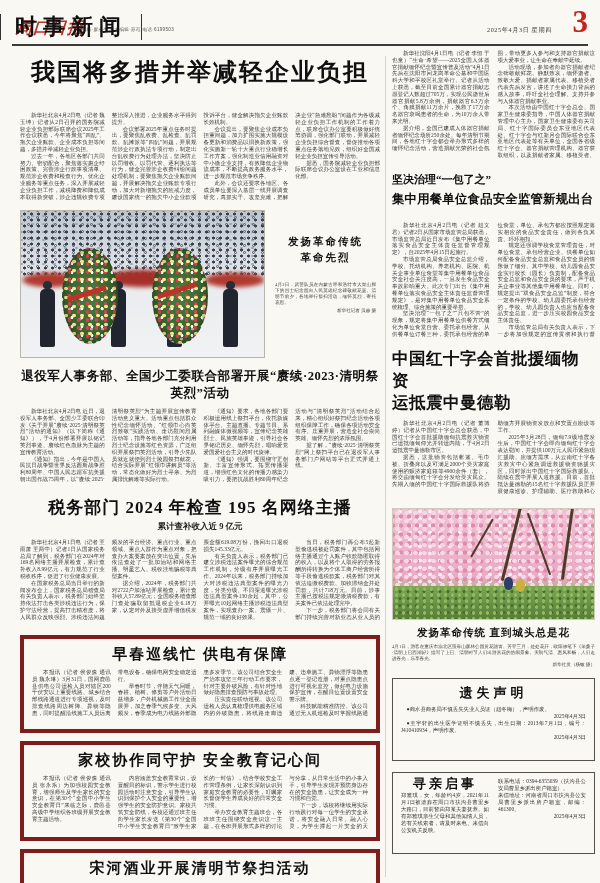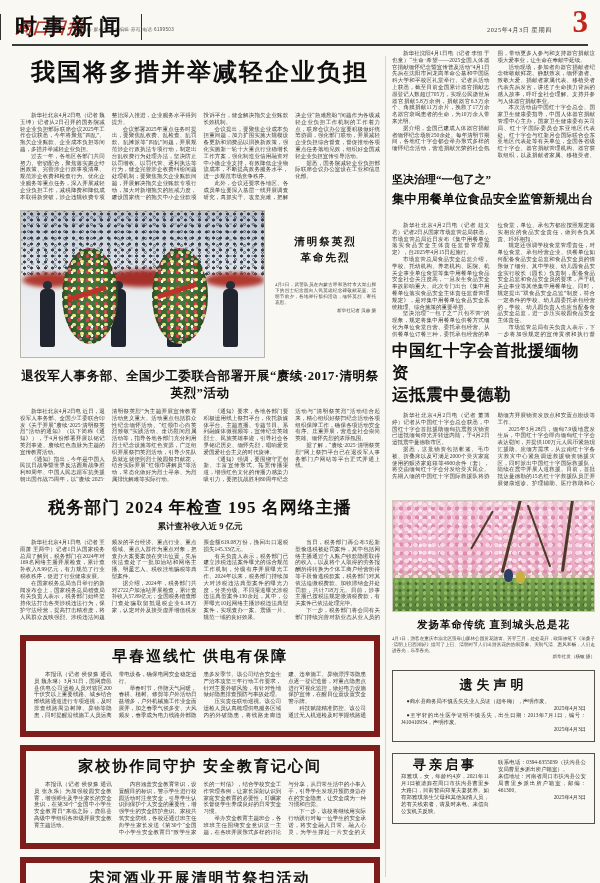--- a/index.html
+++ b/index.html
@@ -75,21 +75,21 @@
   .w1{left:17%;} .w2{left:54%;}
   .p1-ribbon { position:absolute; width:40px; height:5px; background:#c03128; transform:rotate(-18deg); }
   .r1{left:19%; bottom:42%;} .r2{left:56%; bottom:44%;}
   .photo1-caption { flex:1; padding:24px 4px 0 10px; }
   .cap-title { font-size:10.5px; font-weight:bold; text-align:center; letter-spacing:2px;
                line-height:16px; color:#111; }
   .cap-small { font-size:4.6px; line-height:6px; text-align:justify; color:#444; margin-top:16px; }
   .cap-credit { font-size:4.6px; text-align:right; color:#444; margin-top:2px; }
 
   
-  .boxed { border:6px solid #7f1d1d; padding:5px 8px 6px; margin-top:8px; background:#faf8f2; }
+  .boxed { border:4px solid #7f1d1d; padding:5px 8px 6px; margin-top:8px; background:#faf8f2; }
   .box-title { font-size:15px; font-weight:bold; text-align:center; letter-spacing:2px;
                margin:1px 0 5px; color:#101010; }
 
   
   .organ-headline, .rc-headline { font-size:16.5px; font-weight:bold; line-height:22px;
                letter-spacing:.5px; color:#101010; text-align:left; margin-bottom:6px; }
   .kicker { font-size:11px; font-weight:bold; margin:10px 0 4px; color:#101010; }
   .food-headline { font-size:12.4px; font-weight:bold; letter-spacing:.2px; margin:0 0 14px; color:#101010; }
   .photo2 { position:relative; width:203px; height:112px; overflow:hidden; margin-top:10px;
             border:1px solid #cfc9bc;
@@ -111,21 +111,21 @@
         radial-gradient(circle,#47702f 1.3px,transparent 1.8px) 3px 2px/8px 7px,
         linear-gradient(180deg,#7da754,#577f3a); }
   .p2-fig { position:absolute; border-radius:45%; }
   .pf1{ left:55%; bottom:26%; width:9px; height:13px; background:#2e3f66; }
   .pf2{ left:61%; bottom:25%; width:9px; height:13px; background:#c8b13e; }
   .photo2-cap-title { font-size:10.5px; font-weight:bold; text-align:center; letter-spacing:1px;
       margin-top:6px; color:#111; }
   .photo2-cap-text { font-size:4.6px; line-height:6px; text-align:justify; color:#444; margin-top:4px; }
   .photo2-credit { font-size:4.6px; text-align:right; color:#444; }
 
-  .notice { border:1.2px solid #55524a; padding:5px 8px 8px; margin-top:11px; }
+  .notice { border:1.2px solid #55524a; padding:5px 8px 19px; margin-top:11px; }
   .notice-title { font-size:13px; font-weight:bold; text-align:center; letter-spacing:4px;
       margin-bottom:4px; color:#101010; }
   .notice-body { font-size:5.4px; line-height:7px; text-align:justify; color:#333; }
   .notice-body p.ind { text-indent:1em; }
   .notice-date { font-size:5.4px; text-align:right; color:#333; line-height:7px; }
   .seek-cols { column-count:2; column-gap:9px; }
   .seek-cols .notice-title { column-span:none; margin:2px 0 5px; letter-spacing:3px; }
 </style>
 </head>
 <body>
@@ -166,30 +166,30 @@
       <div class="p1-fig f2"></div>
       <div class="p1-fig f3"></div>
       <div class="p1-fig f4"></div>
       <div class="p1-wreath w1"></div>
       <div class="p1-wreath w2"></div>
       <div class="p1-ribbon r1"></div>
       <div class="p1-ribbon r2"></div>
     </div>
     <aside class="photo1-caption">
       <div class="cap-title">
-        <div>清明祭英烈</div>
+        <div>发扬革命传统</div>
         <div>革命先烈</div>
       </div>
       <div class="cap-small">4月2日，武警队员在内蒙古呼和浩特市大青山脚下的烈士纪念园向人民英雄纪念碑敬献花篮。清明节前夕，各地举行祭扫活动，缅怀英烈，寄托哀思。</div>
       <div class="cap-credit">新华社记者 贝赫 摄</div>
     </aside>
   </div>
 
   <article>
-    <h2 class="vet-headline">退役军人事务部、全国少工委联合部署开展“赓续·2017·清明祭英烈”活动</h2>
+    <h2 class="vet-headline">退役军人事务部、全国少工委联合部署开展“赓续·2023·清明祭英烈”活动</h2>
     <div class="bodytext cols4" style="height:78px;">
         <p>新华社北京4月2日电 近日，退役军人事务部、全国少工委联合印发《关于开展“赓续·2025·清明祭英烈”活动的通知》（以下简称《通知》），于4月份部署开展以铭记英烈事迹、赓续红色血脉为主题的宣传教育活动。</p>
         <p>《通知》指出，今年是中国人民抗日战争暨世界反法西斯战争胜利80周年、中国人民志愿军抗美援朝出国作战75周年，以“赓续·2025·清明祭英烈”为主题开展宣传教育活动意义重大。活动重点包括群众性纪念缅怀活动、“红领巾心向英烈致敬”实践活动、走访慰问烈属活动等，指导各地各部门充分利用烈士纪念设施等红色资源，广泛组织开展祭扫英烈活动，引导少先队员就近就便到烈士陵园祭扫献花，结合实际开展“红领巾讲解员”等活动，常态化做好为烈士寻亲、为烈属排忧解难等实际行动。</p>
         <p>《通知》要求，各地各部门要积极运用线上祭扫平台，依托新媒体平台、主题直播、专题节目、系列融媒体微视频等，宣传纪念英雄烈士、民族英雄事迹，引导社会各界铭记历史、缅怀先烈，唱响爱党爱国爱社会主义的时代旋律。</p>
         <p>《通知》强调，要围绕守正创新、丰富宣传形式、拓宽传播渠道，增强红色文化的传播力感染力吸引力，要把抗战胜利80周年纪念活动与“清明祭英烈”活动结合起来，精心组织好祭扫纪念活动各项组织保障工作，确保各项活动安全有序、庄重开展，营造全社会崇尚英雄、缅怀先烈的浓厚氛围。</p>
         <p>据了解，“赓续·2025·清明祭英烈”网上祭扫平台已在退役军人事务部门户网站等平台正式开通上线。</p>
       </div>
   </article>
 
   <article>
@@ -253,21 +253,21 @@
     <h2 class="food-headline">集中用餐单位食品安全监管新规出台</h2>
     <div class="bodytext cols2" style="height:118px;">
         <p>新华社北京4月2日电（记者 赵文君）记者2日从国家市场监管总局获悉，市场监管总局近日发布《集中用餐单位落实食品安全主体责任监督管理规定》，自2025年4月15日起施行。</p>
         <p>市场监管总局食品安全总监介绍，学校、托幼机构、养老机构、医院、机关企事业单位食堂等集中用餐单位食品安全社会关注度高，一旦发生食品安全事故影响重大。此次专门出台《集中用餐单位落实食品安全主体责任监督管理规定》，是对集中用餐单位食品安全系统梳理、综合施策的重要举措。</p>
         <p>坚决治理“一包了之”“只包不管”的现象，规定将集中用餐单位供餐方式细化为单位食堂自营、委托承包经营、从供餐单位订餐三种，委托承包经营的单位食堂，单位、承包方都应按照规定落实相应的食品安全责任，做到各负其责、环环相扣。</p>
         <p>规定还强调学校食堂管理责任，对单位食堂、承包经营企业、供餐单位如何配备食品安全总监和食品安全员的情形做了细分。其中学校、幼儿园食品安全实行校长（园长）负责制，配备食品安全总监和食品安全员的要求，严于机关企事业等其他集中用餐单位。同时，规定提出“双食品安全总监”制度，符合一定条件的学校、幼儿园委托承包经营的，学校、幼儿园负责人也应当配备食品安全总监，进一步压实校园食品安全主体责任。</p>
         <p>市场监管总局有关负责人表示，下一步将加强规定的宣传贯彻和执行督导，指导各地对集中用餐单位开展监督检查，推动各项制度落地见效，切实守护人民群众“舌尖上的安全”。</p>
       </div>
   </article>
 
-  <article style="">
+  <article style="margin-top:8px;">
     <h2 class="rc-headline">
       <div>中国红十字会首批援缅物资</div>
       <div>运抵震中曼德勒</div>
     </h2>
     <div class="bodytext cols2" style="height:78px;">
         <p>新华社北京4月2日电（记者 董博婷）记者从中国红十字会总会获悉，中国红十字会首批援助缅甸抗震救灾物资已运抵缅甸仰光并转运内陆，于4月2日运抵震中曼德勒市区。</p>
         <p>据悉，这批物资包括帐篷、毛巾被、折叠床以及可满足2000个受灾家庭使用的赈济家庭箱等4900余件（套），将交由缅甸红十字会分发给受灾民众。先期入缅的中国红十字国际救援队将协助缅方开展物资发放点和安置点勘设等工作。</p>
         <p>2025年3月28日，缅甸7.9级地震发生后，中国红十字会即向缅甸红十字会表达慰问，并提供100万元人民币紧急现汇援助。应缅方需求，从云南红十字备灾救灾中心紧急调运救援物资驰援灾区，同时派出中国红十字国际救援队，陆续在震中开展人道救援。目前，首批抵达曼德勒的15名红十字救援队员正开展健康巡诊、护理辅助、医疗救助和心理疏导等工作。中国红十字会将持续关注缅甸地震受灾情况，根据灾区需求给予人道援助。</p>
       </div>
   </article>

